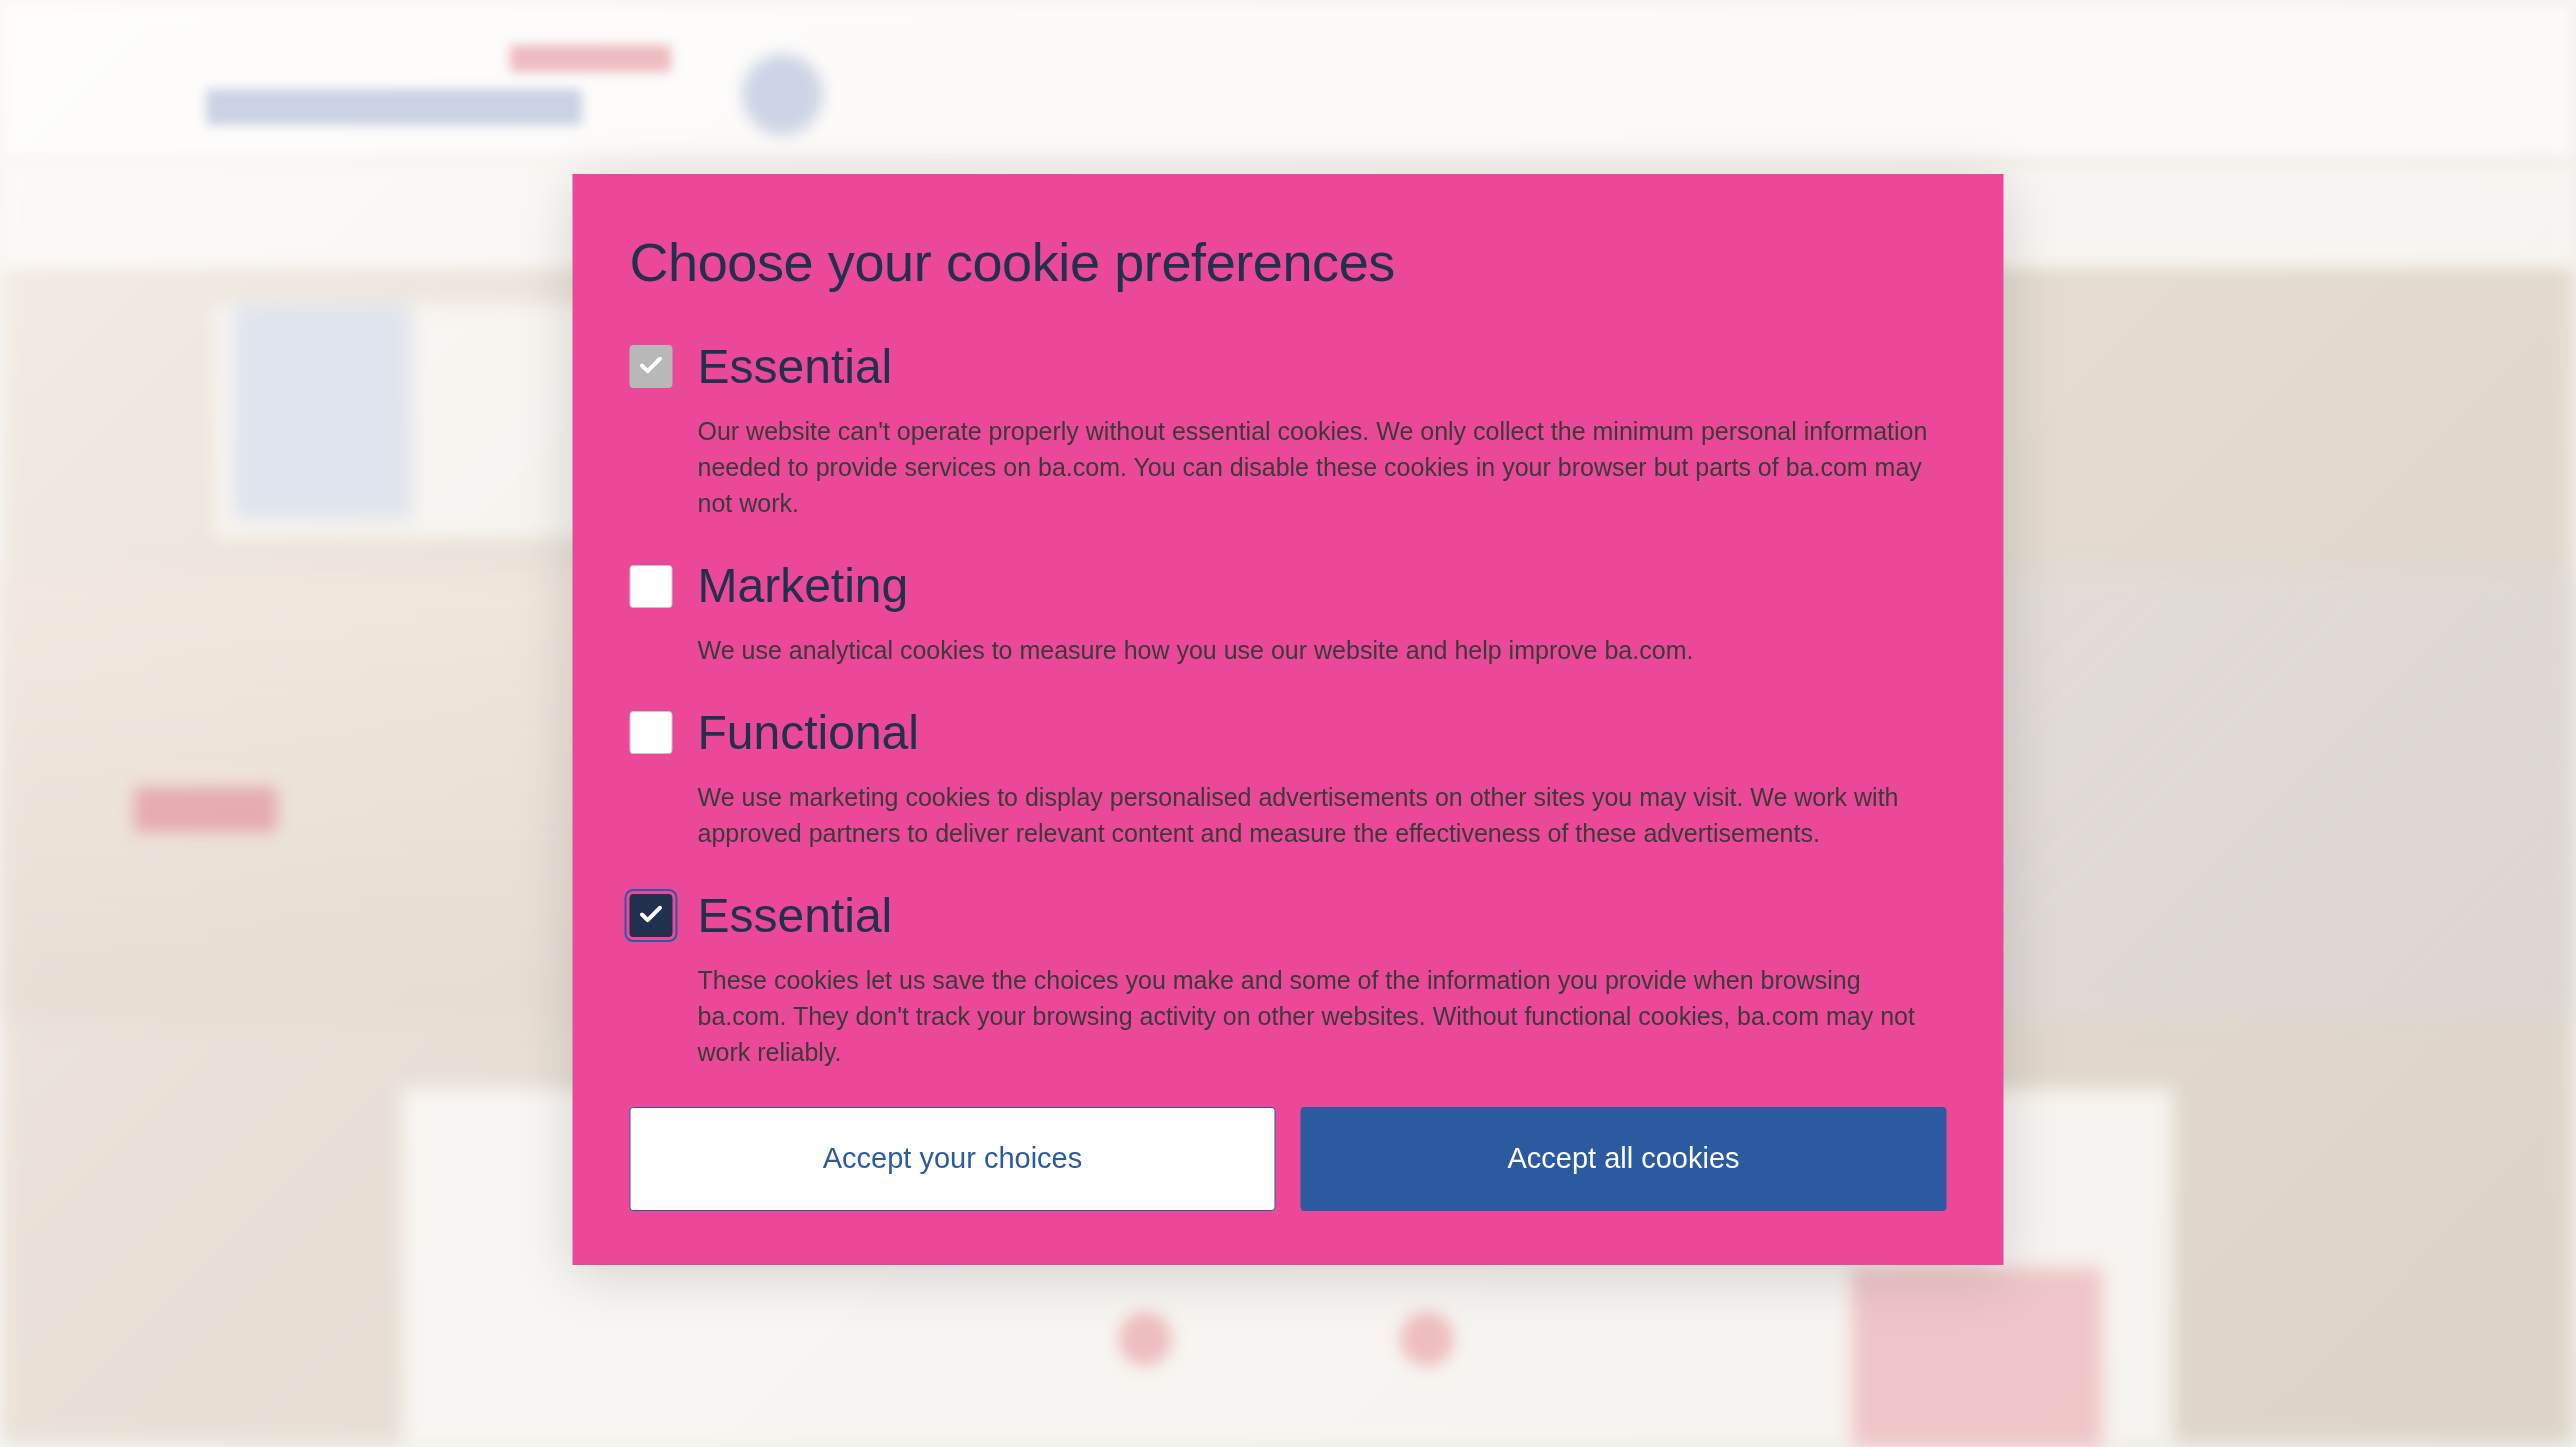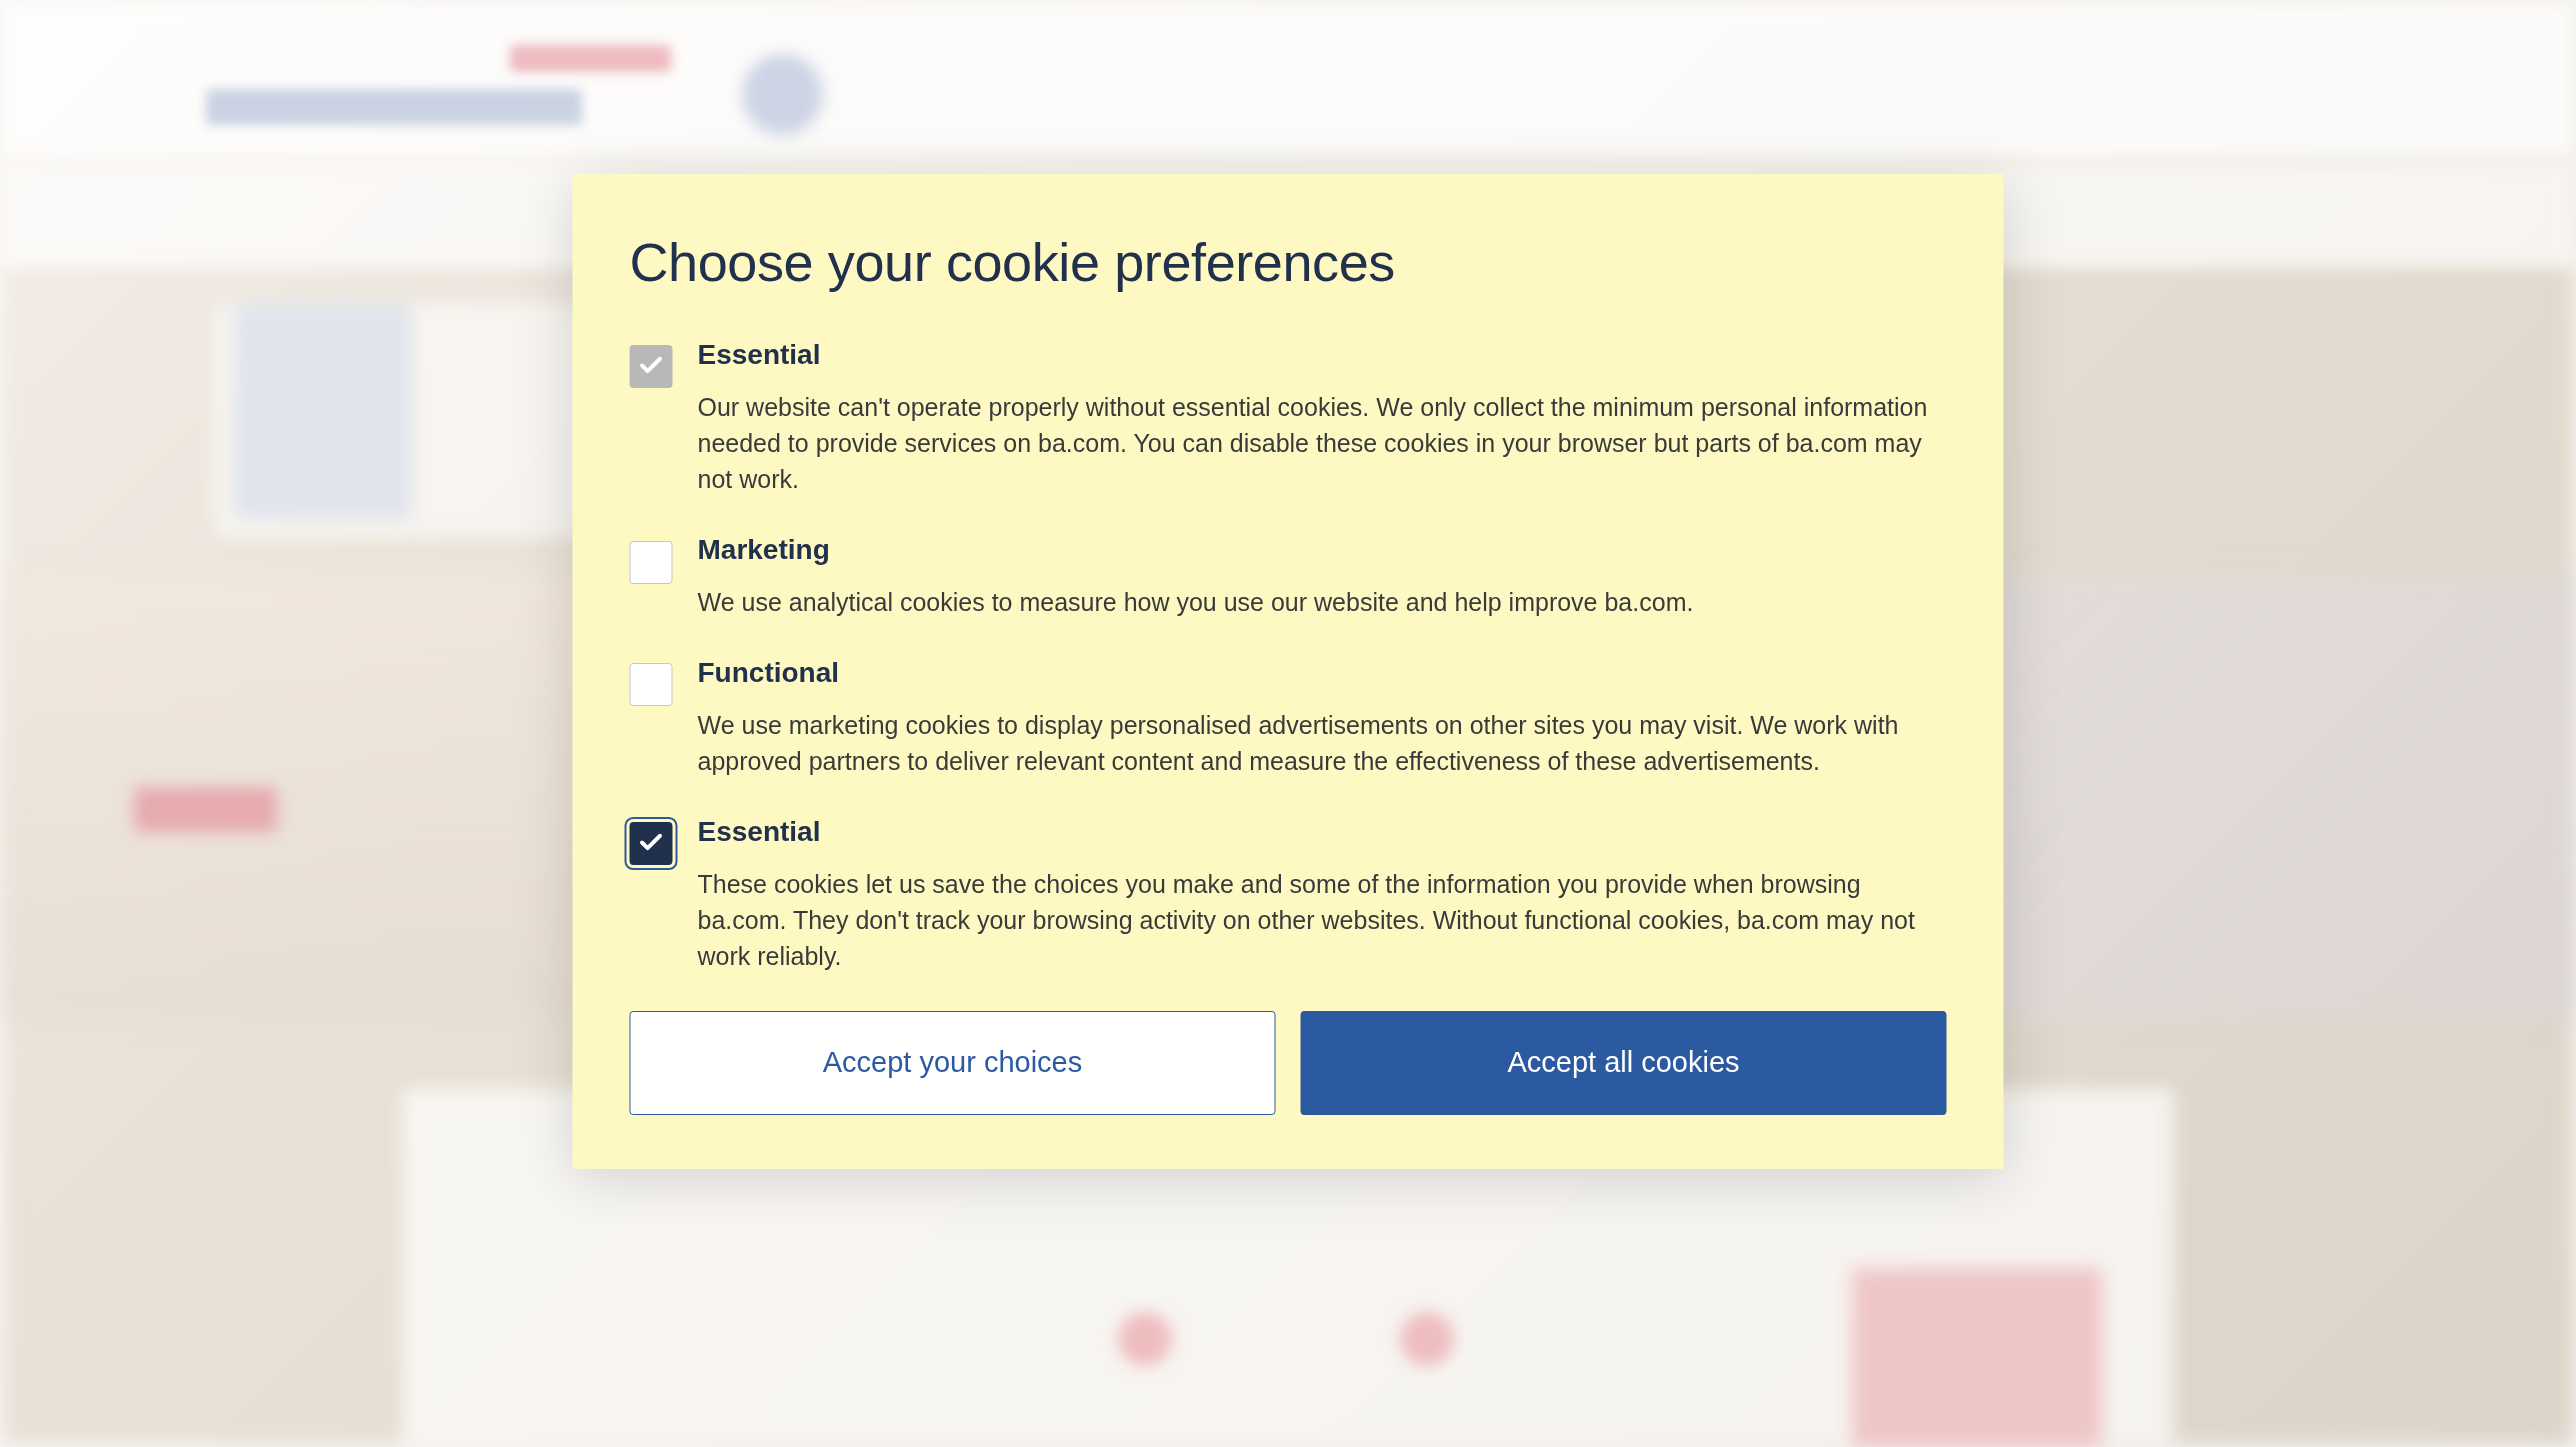--- a/index.html
+++ b/index.html
@@ -195,21 +195,21 @@
       inset: 0;
       background: rgba(255,255,255,0.5);
     }
     
     .modal {
       position: absolute;
       top: 174px;
       left: 50%;
       transform: translateX(-50%);
       width: 1431px;
-      background: #fef9c3;
+      background: #ec4899;
       box-shadow: 0 9px 54px rgba(0,0,0,0.15);
       padding: 57px 57px 54px 57px;
     }
     
     .modal-title {
       font-size: 54px;
       font-weight: 400;
       color: #21314d;
       margin-bottom: 45px;
       letter-spacing: -0.4px;
@@ -267,22 +267,22 @@
     .checkbox.disabled svg path,
     .checkbox.checked svg path {
       stroke: #fff;
     }
     
     .category-content {
       flex: 1;
     }
     
     .category-title {
-      font-size: 28px;
-      font-weight: 700;
+      font-size: 48px;
+      font-weight: 400;
       color: #21314d;
       margin-bottom: 9px;
       line-height: 1.2;
     }
     
     .category-desc {
       font-size: 25px;
       font-weight: 400;
       color: #3a3a3a;
       line-height: 1.45;

